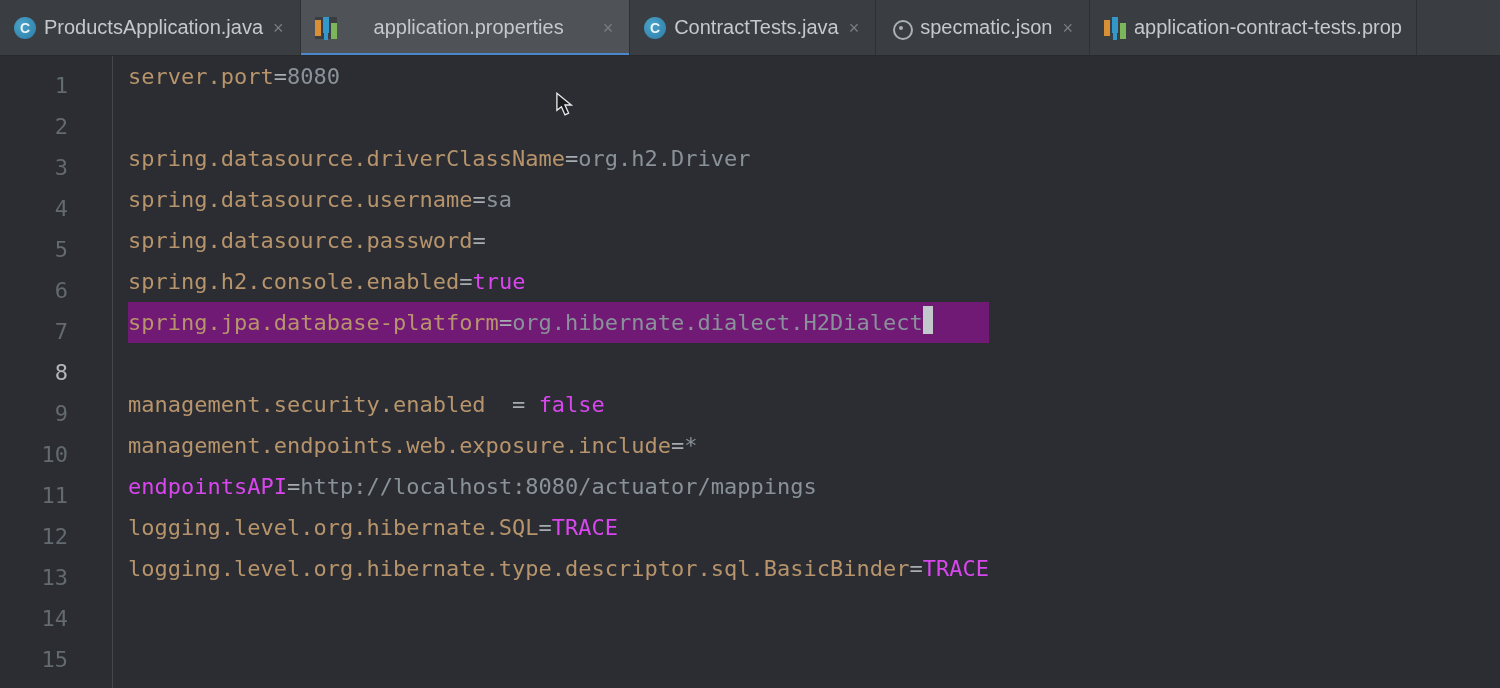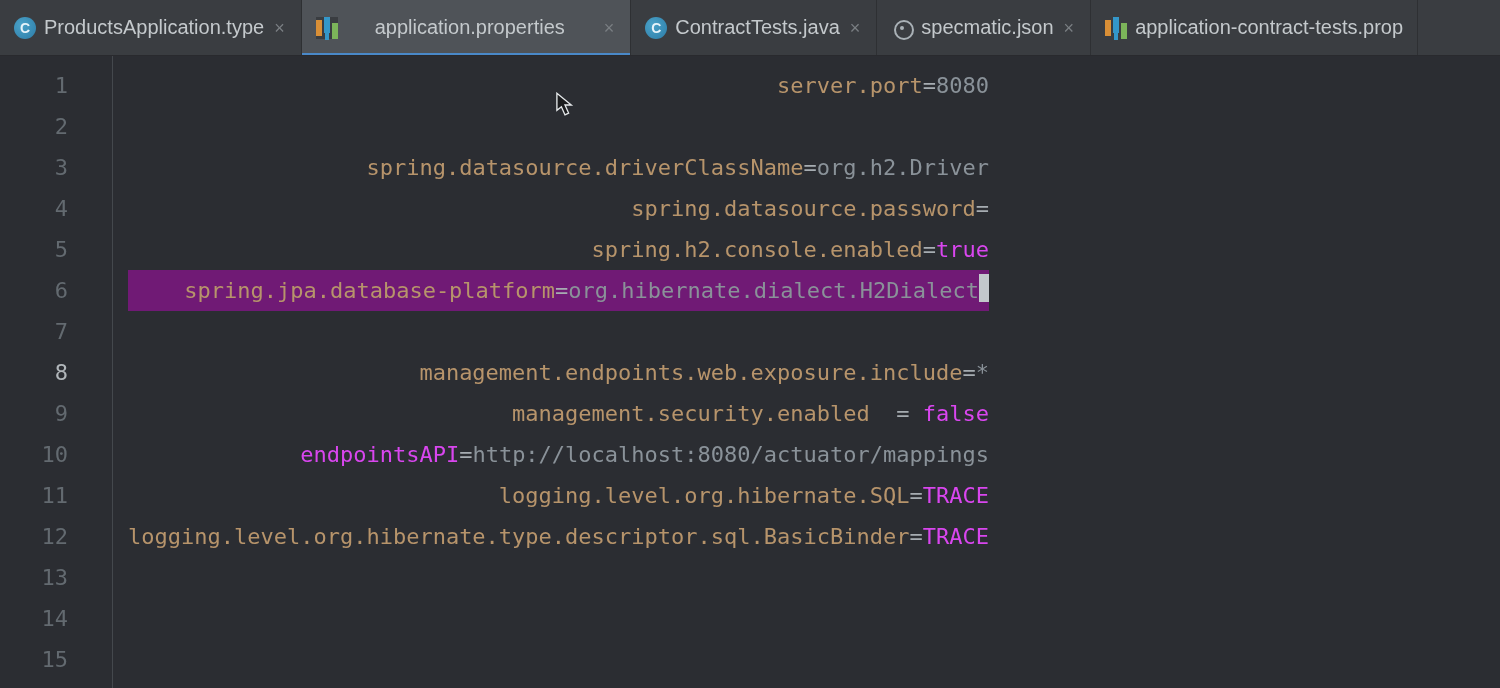--- a/index.html
+++ b/index.html
@@ -134,24 +134,22 @@
     box-sizing: border-box;
   }
   .vline {
     position: absolute;
     left: 112px;
     top: 0; bottom: 0;
     width: 1px;
     background: #44484d;
   }
   .code {
-    padding-top: 9px;
     padding-left: 28px;
     box-sizing: border-box;
-    text-align: right;
   }
   .code .row {
     height: 41px;
     line-height: 41px;
     white-space: pre;
     position: relative;
   }
 
   
   .k   { color: #b7946b; }  
@@ -187,21 +185,21 @@
     pointer-events: none;
     z-index: 50;
   }
 </style>
 </head>
 <body>
 
 <div class="tabs">
   <div class="tab">
     <span class="ficon java"></span>
-    <span>ProductsApplication.type</span>
+    <span>ProductsApplication.java</span>
     <span class="close">×</span>
   </div>
   <div class="tab active">
     <span class="ficon properties"></span>
     <span>application.properties</span>
     <span class="close">×</span>
   </div>
   <div class="tab">
     <span class="ficon java"></span>
     <span>ContractTests.java</span>
@@ -234,26 +232,27 @@
       <div class="ln">12</div>
       <div class="ln">13</div>
       <div class="ln">14</div>
       <div class="ln">15</div>
     </div>
   <div class="vline"></div>
   <div class="code">
       <div class="row"><span class="k">server.port</span><span class="eq">=</span><span class="v">8080</span></div>
       <div class="row">&nbsp;</div>
       <div class="row"><span class="k">spring.datasource.driverClassName</span><span class="eq">=</span><span class="v">org.h2.Driver</span></div>
+      <div class="row"><span class="k">spring.datasource.username</span><span class="eq">=</span><span class="v">sa</span></div>
       <div class="row"><span class="k">spring.datasource.password</span><span class="eq">=</span><span class="v"></span></div>
       <div class="row"><span class="k">spring.h2.console.enabled</span><span class="eq">=</span><span class="kw">true</span></div>
       <div class="row curr"><span class="k">spring.jpa.database-platform</span><span class="eq">=</span><span class="v">org.hibernate.dialect.H2Dialect</span><span class="caret"></span></div>
       <div class="row">&nbsp;</div>
+      <div class="row"><span class="k">management.security.enabled </span><span class="eq"> = </span><span class="kw">false</span></div>
       <div class="row"><span class="k">management.endpoints.web.exposure.include</span><span class="eq">=</span><span class="v">*</span></div>
-      <div class="row"><span class="k">management.security.enabled </span><span class="eq"> = </span><span class="kw">false</span></div>
       <div class="row"><span class="kw">endpointsAPI</span><span class="eq">=</span><span class="v">http://localhost:8080/actuator/mappings</span></div>
       <div class="row"><span class="k">logging.level.org.hibernate.SQL</span><span class="eq">=</span><span class="kw">TRACE</span></div>
       <div class="row"><span class="k">logging.level.org.hibernate.type.descriptor.sql.BasicBinder</span><span class="eq">=</span><span class="kw">TRACE</span></div>
     </div>
 
   <svg class="cursor" viewBox="0 0 20 28">
     <path d="M1 1 L1 20 L6 16 L10 25 L14 23 L10 14 L17 14 Z" fill="#1b1c1e" stroke="#e6e9eb" stroke-width="1.5"></path>
   </svg>
 </div>
 

